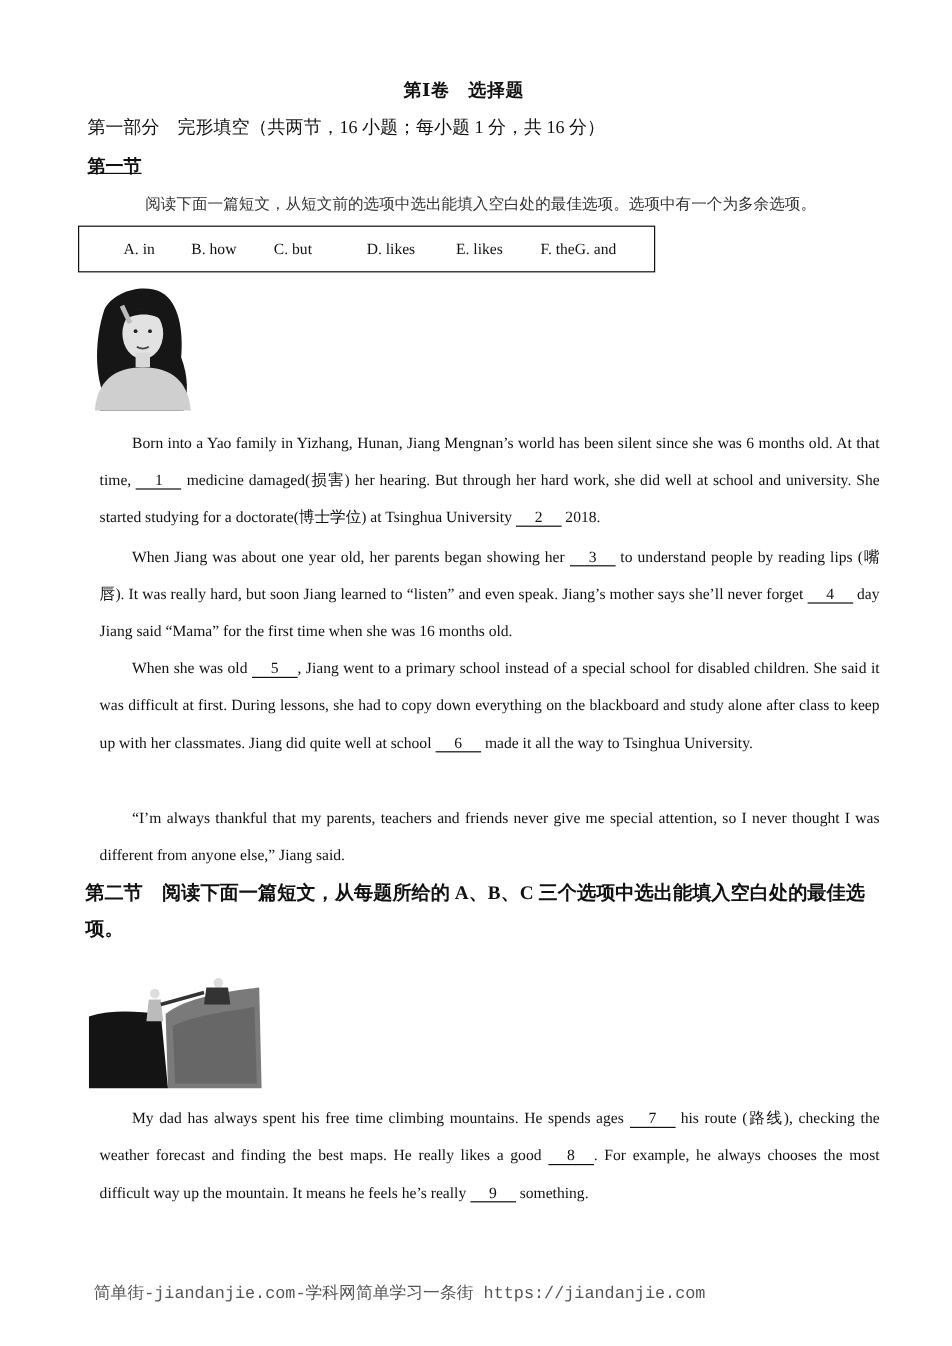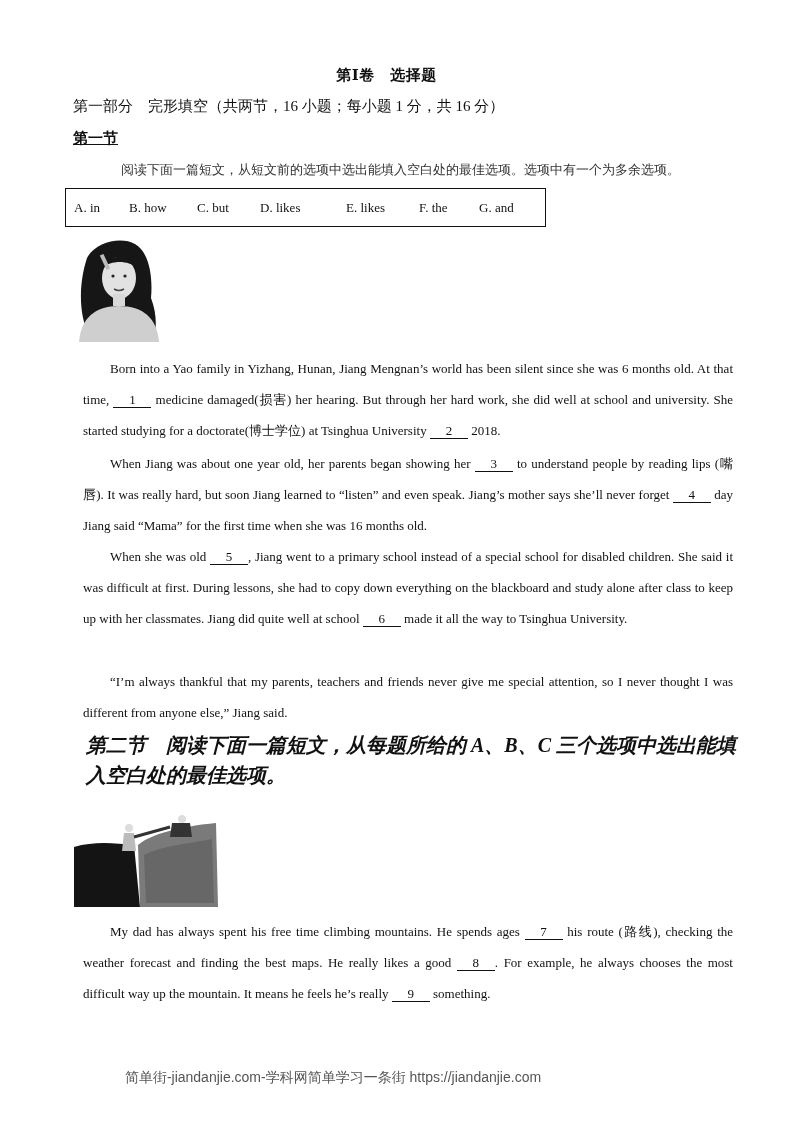--- a/index.html
+++ b/index.html
@@ -14,41 +14,41 @@
     font-size: 15px; font-weight: bold; letter-spacing: 0.5px;
   }
   .h1 { left: 73px; top: 97px; font-size: 15px; font-weight: normal; }
   .h-sec { left: 73px; top: 129px; font-size: 15px; font-weight: bold; text-decoration: underline; }
   .instr { left: 73px; top: 161px; font-size: 13px; color: #333; margin-left: 48px; }
   .optbox {
     left: 65px; top: 188px; width: 481px; height: 39px;
     border: 1px solid #111; box-sizing: border-box;
     display: flex; align-items: center; padding-left: 8px;
     font-size: 13px;
+    text-align: right;
   }
   .optbox span { display: inline-block; }
   .photo1 { left: 73px; top: 236px; width: 93px; height: 110px; }
   .para {
     position: absolute; left: 83px; width: 650px;
     font-size: 13px; line-height: 31px; text-align: justify;
   }
   .indent { text-indent: 27px; }
   .blank {
     display: inline-block; min-width: 38px; text-align: center;
     border-bottom: 1px solid #111; line-height: 14px; text-indent: 0;
   }
   .sec2 {
-    left: 86px; top: 730px; width: 655px; font-size: 20px; font-weight: bold;
+    left: 71px; top: 730px; width: 655px; font-size: 16px; font-weight: bold;
     line-height: 30px;
-    font-style: italic;
   }
   .photo2 { left: 74px; top: 815px; width: 146px; height: 92px; }
   .footer {
     left: 0; width: 666px; top: 1069px; text-align: center;
-    font-family: Liberation Sans, sans-serif; font-size: 14px; color: #555;
+    font-family: Liberation Mono, monospace; font-size: 14px; color: #555;
   }
 </style>
 </head>
 <body>
 
 <div class="abs title">第Ⅰ卷　选择题</div>
 <div class="abs h1">第一部分　完形填空（共两节，16 小题；每小题 1 分，共 16 分）</div>
 <div class="abs h-sec">第一节</div>
 <div class="abs instr">阅读下面一篇短文，从短文前的选项中选出能填入空白处的最佳选项。选项中有一个为多余选项。</div>
 

